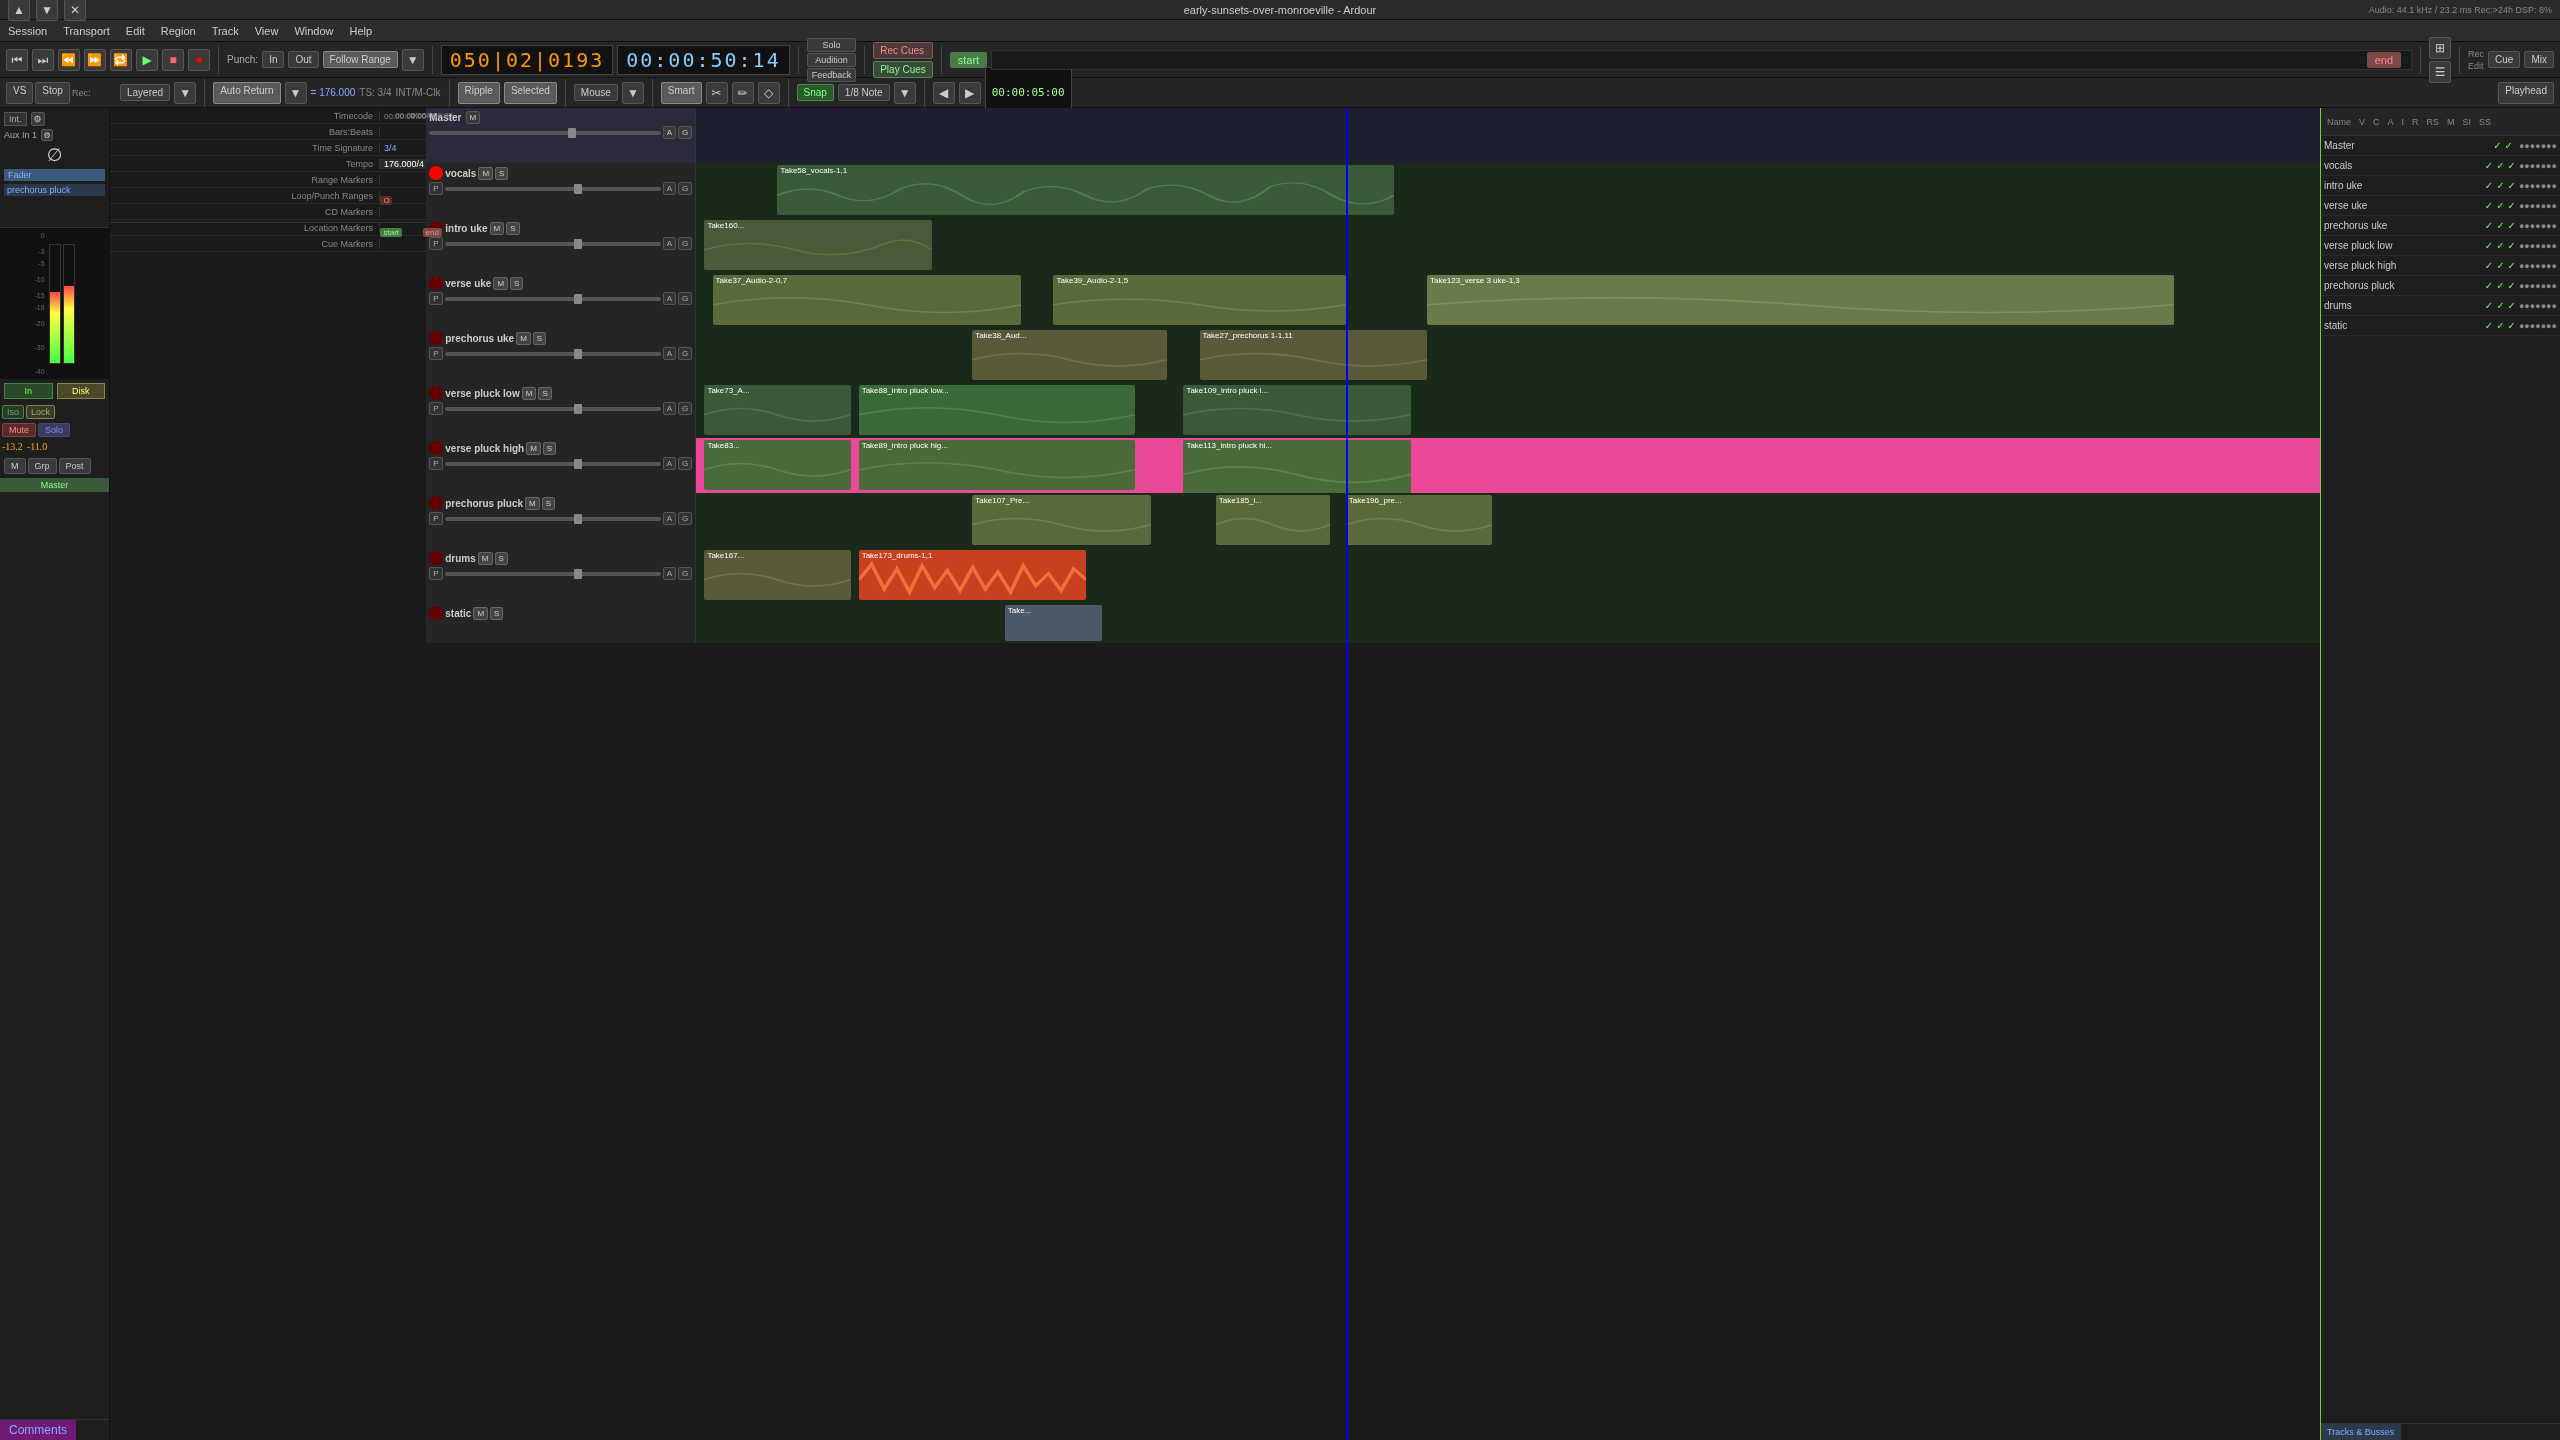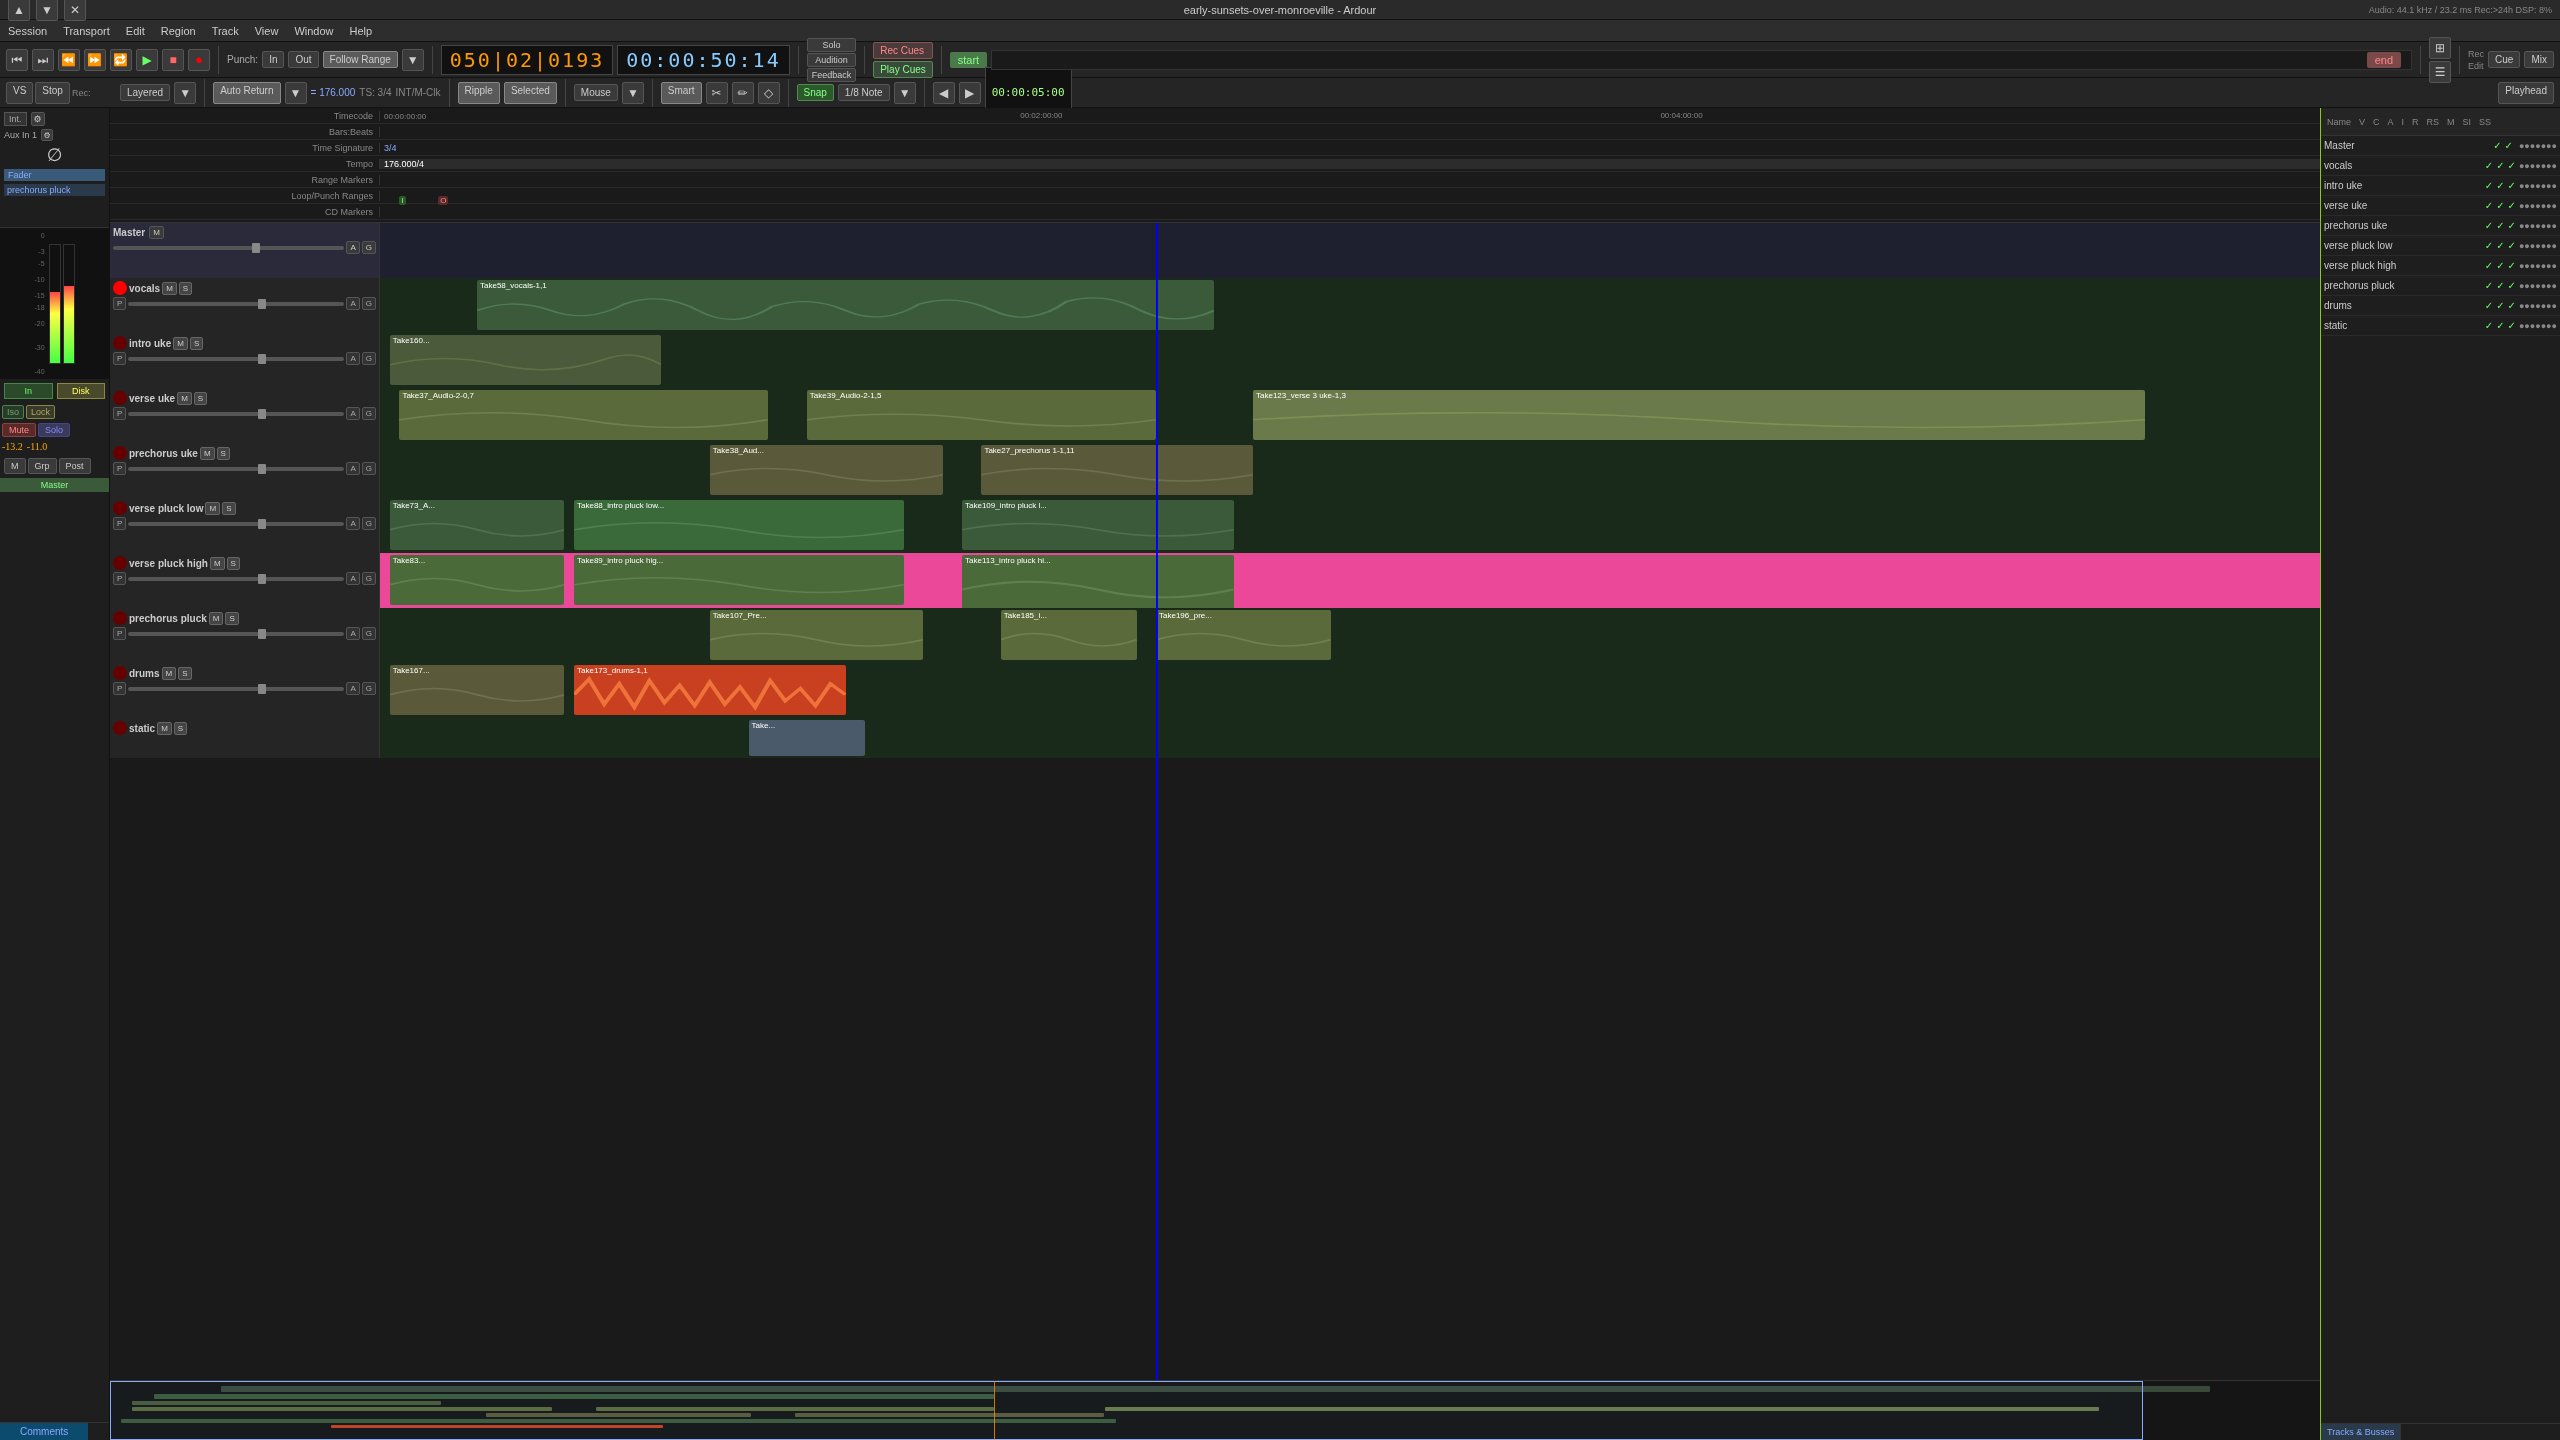--- a/index.html
+++ b/index.html
@@ -250,21 +250,21 @@
       display: flex;
       gap: 4px;
       padding: 2px;
     }
     .db-val { font-family: Liberation Serif, serif; font-size: 10px; color: #fa0; }
 
     
     .tracks-area {
       flex: 1;
       display: flex;
-      flex-direction: column;
+      flex-direction: row;
       overflow: hidden;
     }
     .track-header {
       width: 270px;
       background: #252525;
       flex-shrink: 0;
       display: flex;
       flex-direction: column;
       padding: 3px;
       gap: 2px;
@@ -682,21 +682,21 @@
       <div class="btn" style="font-size:9px;">M</div>
       <div class="btn" style="font-size:9px;">Grp</div>
       <div class="btn" style="font-size:9px;">Post</div>
     </div>
 
     <div style="background:#3a5a3a;color:#8f8;font-size:9px;text-align:center;padding:2px;flex-shrink:0;cursor:pointer;">Master</div>
 
     <div style="flex:1;"></div>
 
     <div style="display:flex;border-top:1px solid #333;flex-shrink:0;">
-      <div style="background:#0c4a6e;color:#8af;font-size:10px;padding:3px 20px;cursor:pointer;">Comments</div>
+      <div style="background:#701a75;color:#8af;font-size:12px;padding:3px 9px;cursor:pointer;">Comments</div>
     </div>
   </div>
 
   <div class="tracks-area">
 
     <div class="info-rows">
       <div class="info-row">
         <div class="info-row-label">Timecode</div>
         <div class="info-row-content">
           <span style="color:#888;font-size:8px;">00:00:00:00</span>

